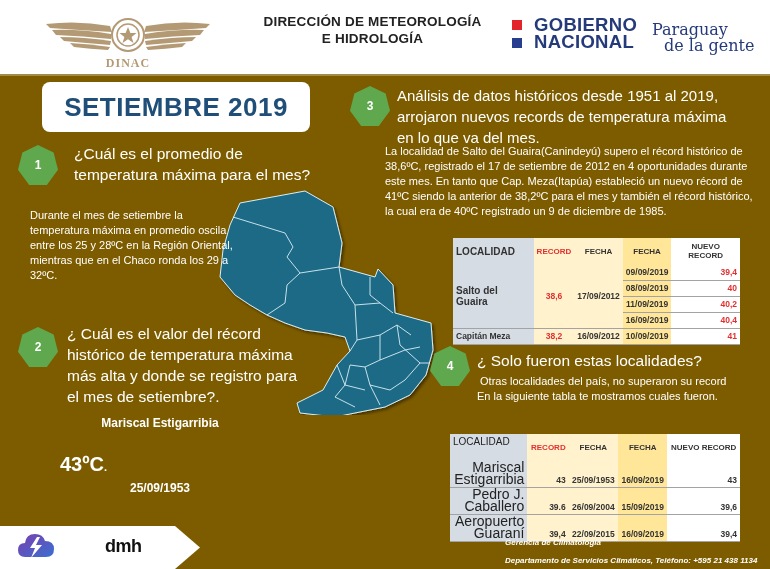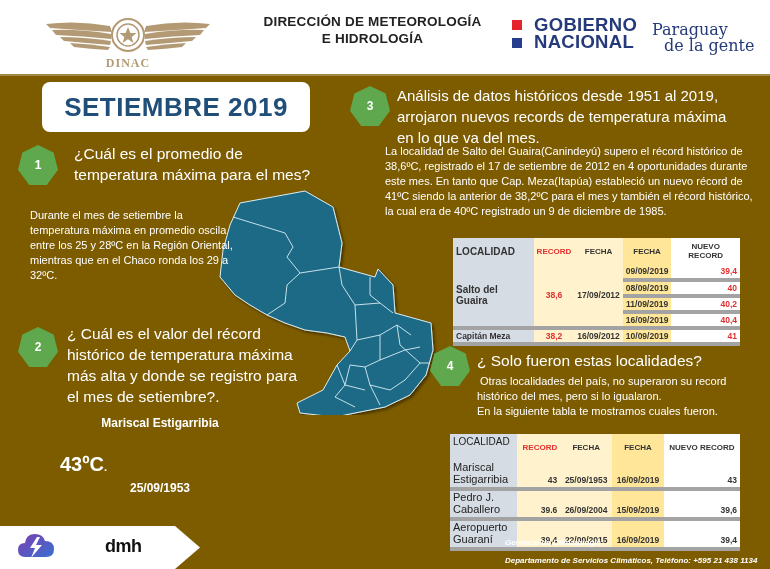--- a/index.html
+++ b/index.html
@@ -28,37 +28,37 @@
   .p { position: absolute; font-size: 11px; line-height: 15px; color: #fff; }
 
   .map { position: absolute; left: 205px; top: 185px; width: 245px; height: 230px; }
 
   .answer-name { position: absolute; left: 60px; top: 416px; width: 200px; text-align: center; font-size: 12px; font-weight: bold; }
   .answer-temp { position: absolute; left: 60px; top: 453px; width: 200px; text-align: left; font-size: 20px; font-weight: bold; }
   .answer-temp small { font-size: 11px; }
   .answer-date { position: absolute; left: 60px; top: 481px; width: 200px; text-align: center; font-size: 12px; font-weight: bold; }
 
   table.rec { position: absolute; border-collapse: collapse; font-size: 8.5px; font-weight: bold; color: #333; }
-  table.rec td { padding: 0 3px; border-bottom: 4px solid #a3a3a3; }
+  table.rec td { padding: 0 3px; border-bottom: 1px solid #a3a3a3; }
   table.rec .c-loc { background: #d6dce4; text-align: left; font-size: 10px; }
   table.rec .c-rec { background: #fff2cc; text-align: center; color: #e03030; }
   table.rec .c-fe1 { background: #fff2cc; text-align: center; }
   table.rec .c-fe2 { background: #ffe699; text-align: center; }
   table.rec .c-new { background: #ffffff; text-align: right; color: #e03030; }
   table.rec th { font-size: 8px; padding: 4px 3px; }
   table.rec th.c-loc { font-size: 10px; text-align: left; }
 
   table.t1 { left: 453px; top: 238px; width: 287px; }
   table.t1 td, table.t1 th { height: 16px; }
   table.t1 tr.head th { height: 24px; }
 
   table.t2 { left: 450px; top: 434px; width: 290px; }
   table.t2 tr.head th { height: 27px; }
   table.t2 td { height: 26px; vertical-align: bottom; padding-bottom: 2px; }
-  table.t2 .c-loc { font-weight: normal; font-size: 11px; line-height: 12px; vertical-align: middle; color: #222; }
+  table.t2 .c-loc { font-weight: normal; font-size: 14px; line-height: 12px; vertical-align: middle; color: #222; text-align: right; }
   table.t2 .c-rec { color: #333; text-align: right; }
   table.t2 .c-new { color: #333; }
   table.t2 th.c-rec { color: #e03030; }
 
   .footer-logo { position: absolute; left: 0; top: 526px; width: 200px; height: 43px; background: #fff; clip-path: polygon(0 0, 175px 0, 200px 50%, 175px 100%, 0 100%); }
   .dmh-word { position: absolute; left: 57px; top: 10px; font-size: 18px; font-weight: bold; color: #111; letter-spacing: -.5px; margin-left: 48px; }
   .cloud { position: absolute; left: 17px; top: 5px; width: 38px; height: 30px; }
 
   .credits { position: absolute; left: 505px; font-family: "Liberation Sans", sans-serif; font-style: italic; font-weight: bold; font-size: 8px; color: #fff; white-space: nowrap; }
 </style>
@@ -173,21 +173,21 @@
     <td class="c-rec">38,2</td>
     <td class="c-fe1">16/09/2012</td>
     <td class="c-fe2">10/09/2019</td>
     <td class="c-new">41</td>
   </tr>
 </tbody>
   </table>
 
 <div class="hept" style="left:430px; top:346px;">4</div>
 <div class="q" style="left:477px; top:350px; width:290px;">¿ Solo fueron estas localidades?</div>
-<div class="p" style="left:477px; top:374px; width:290px; white-space:pre;"><div> Otras localidades del país, no superaron su record</div><div>histórico del mes, pero si lo igualaron.</div><div>En la siguiente tabla te mostramos cuales fueron.</div></div>
+<div class="p" style="left:477px; top:374px; width:290px; white-space:pre;"><div> Otras localidades del país, no superaron su record</div><div>En la siguiente tabla te mostramos cuales fueron.</div></div>
 
 <table class="rec t2">
   <tbody>
       <tr class="head">
     <th class="c-loc" style="vertical-align:top;padding-top:2px;">LOCALIDAD</th>
     <th class="c-rec">RECORD</th>
     <th class="c-fe1">FECHA</th>
     <th class="c-fe2">FECHA</th>
     <th class="c-new" style="color:#333;text-align:center;">NUEVO RECORD</th>
   </tr>

